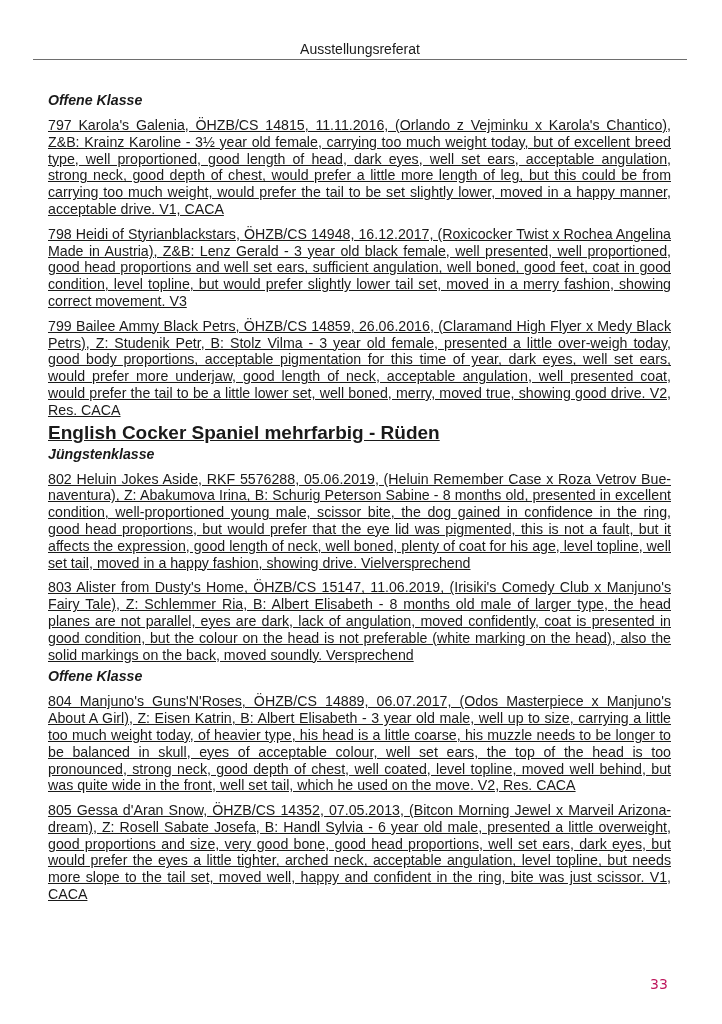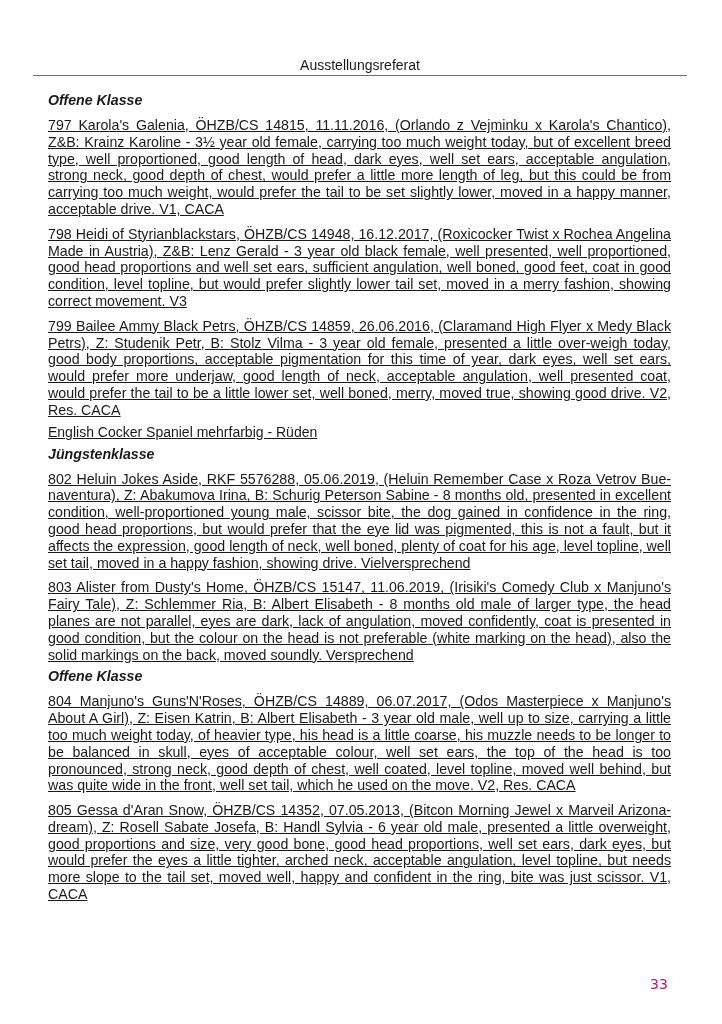--- a/index.html
+++ b/index.html
@@ -1,35 +1,35 @@
 <!DOCTYPE html>
 <html><head>
 <meta charset="utf-8">
 <style>
   html, body { margin: 0; padding: 0; background: #ffffff; }
   body {
     width: 722px; height: 1024px; position: relative; overflow: hidden;
     font-family: "Liberation Sans", sans-serif; color: #1a1a1a;
   }
   .header {
-    position: absolute; left: 33px; top: 56px; width: 654px;
+    position: absolute; left: 33px; top: 40px; width: 654px;
     text-align: center; font-size: 14px;
   }
   .header .t1 { height: 19px; line-height: 19px; }
   .header .rule { height: 0; border-top: 1.5px solid #6e6e6e; margin: 0; }
   .header .t2 { height: 20px; line-height: 20px; }
   .content {
     position: absolute; left: 48px; top: 92px; width: 623px;
     font-size: 14.2px; line-height: 16.8px;
   }
   .content h3 {
     font-size: 14.2px; font-weight: bold; margin: 0 0 5px 0; line-height: 17px; font-style: italic;
   }
   .content h2 {
-    font-size: 14px; font-weight: normal; margin: 0 0 5px 0; line-height: 17px;
+    font-size: 19px; font-weight: bold; margin: 0 0 5px 0; line-height: 17px;
     text-decoration: underline;
   }
   .content p {
     margin: 8px 0 5px 0; text-align: justify; hyphens: manual; text-decoration: underline;
   }
   .pageno {
     position: absolute; left: 650px; top: 976px; font-size: 14px;
     font-family: "DejaVu Sans", sans-serif; color: #be185d;
   }
 </style>

